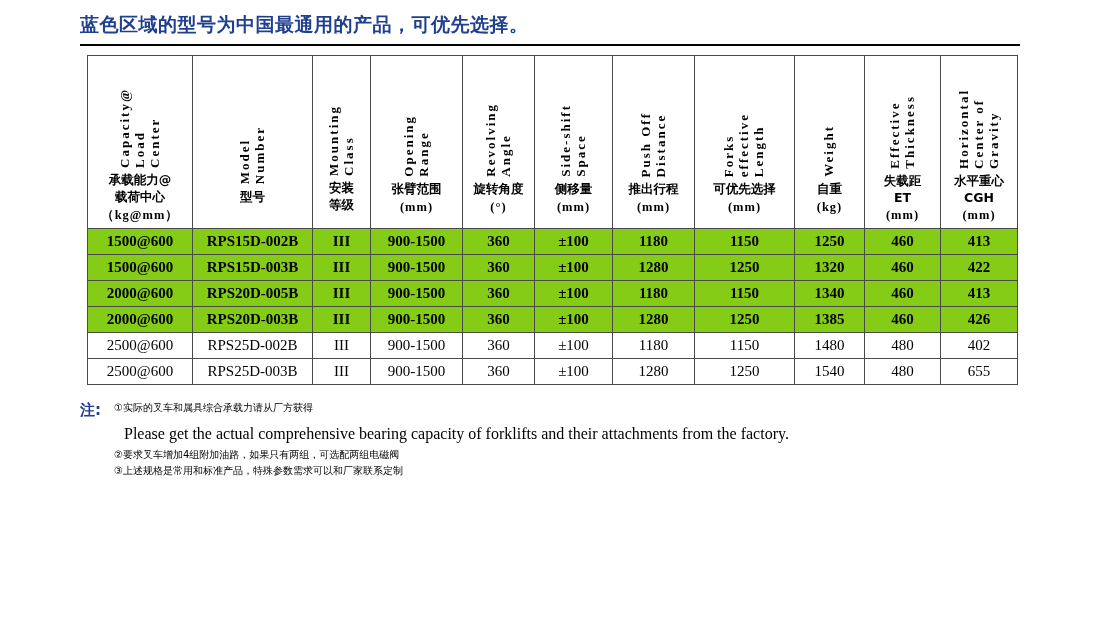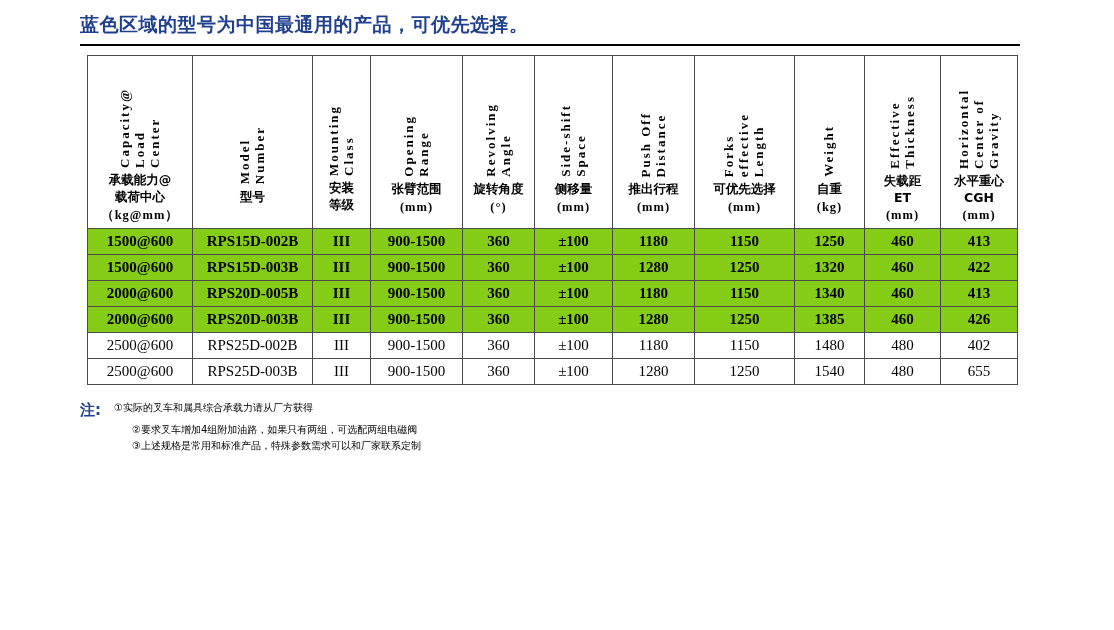--- a/index.html
+++ b/index.html
@@ -127,21 +127,21 @@
     font-family: "DejaVu Sans", sans-serif;
     font-size: 10px;
     line-height: 1.6;
   }
   .en-note {
     font-family: "Liberation Serif", serif;
     font-size: 16px;
     line-height: 1.55;
   }
   .indent {
-    margin-left: 52px;
+    margin-left: 34px;
   }
   .indent2 {
     margin-left: 44px;
   }
 </style>
 </head>
 <body>
 
 <div class="page">
 
@@ -340,17 +340,18 @@
         <td>655</td>
       </tr>
     </tbody>
   </table>
 
   <div class="notes">
     <div class="note-line">
       <div class="note-label">注:</div>
       <div class="zh-note">①实际的叉车和属具综合承载力请从厂方获得</div>
     </div>
+    <div class="en-note indent2">Please get the actual comprehensive bearing capacity of forklifts and their attachments from the factory.</div>
     <div class="zh-note indent">②要求叉车增加4组附加油路，如果只有两组，可选配两组电磁阀</div>
     <div class="zh-note indent">③上述规格是常用和标准产品，特殊参数需求可以和厂家联系定制</div>
   </div>
 
 </div>
 
 </body></html>

